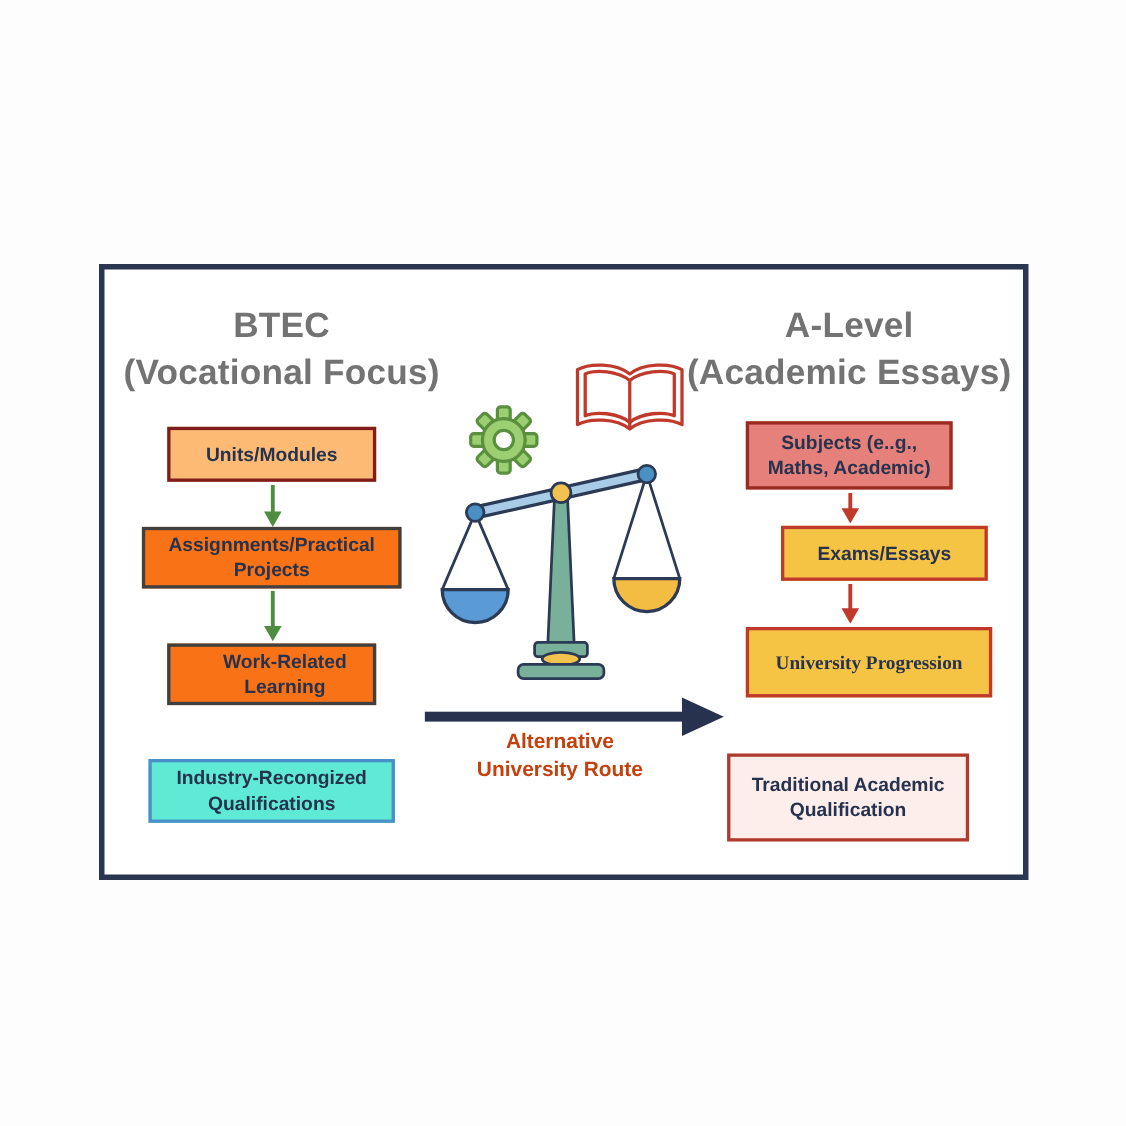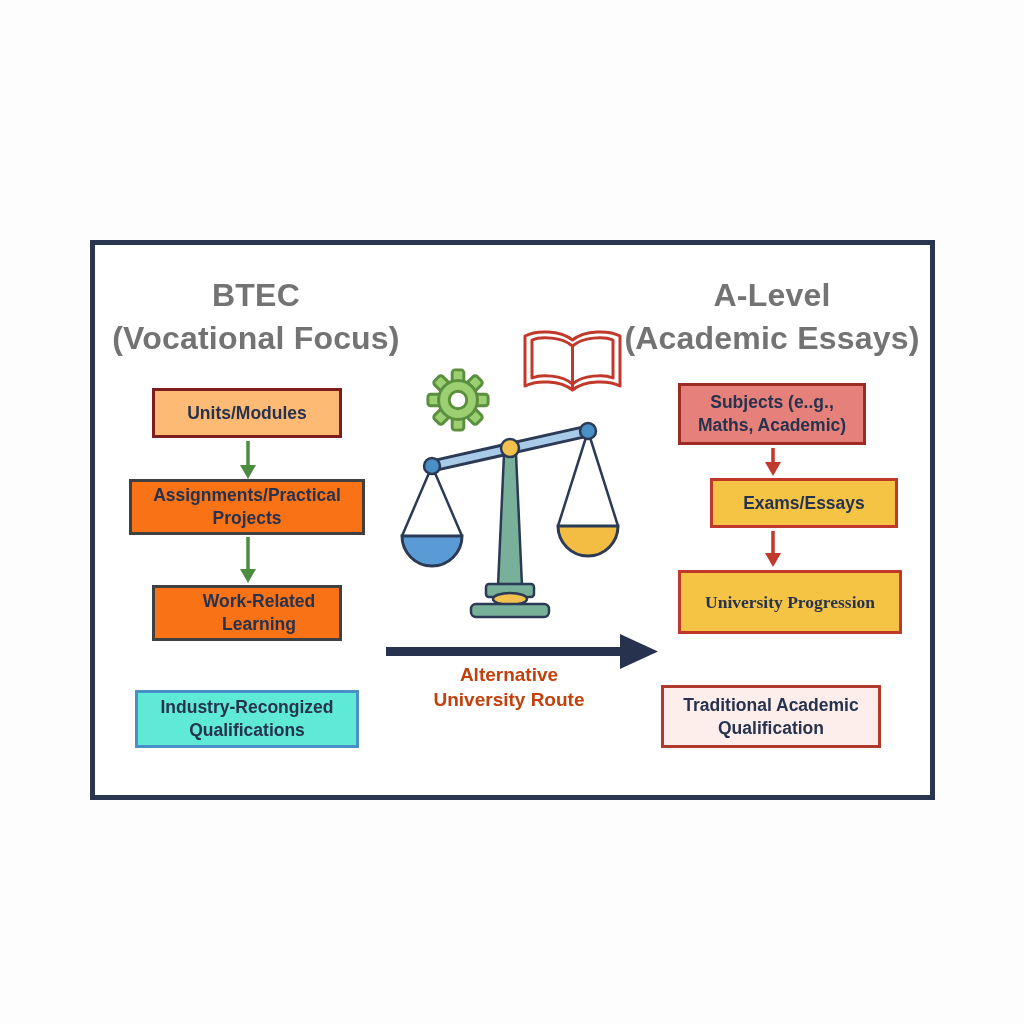--- a/index.html
+++ b/index.html
@@ -87,21 +87,21 @@
 
 <svg class="abs" style="left:763px;top:531px;" width="20" height="36">
   <line x1="10" y1="0" x2="10" y2="24" stroke="#c0392b" stroke-width="3.5"></line>
   <polygon points="2,22 18,22 10,36" fill="#c0392b"></polygon>
 </svg>
 
 <div class="box box-yellow" style="left:678px;top:570px;width:224px;height:64px;font-family:Liberation Serif, serif;">
   <span>University Progression</span>
 </div>
 
-<div class="box box-lightpink" style="left:661px;top:685px;width:220px;height:63px;">
+<div class="box box-lightpink" style="left:661px;top:685px;width:220px;height:80px;">
   <span>Traditional Academic Qualification</span>
 </div>
 
 <svg class="abs" style="left:424px;top:366px;" width="68" height="68" viewBox="0 0 70 70">
   <g fill="#9ccf72" stroke="#5a8f3e" stroke-width="3">
     <rect x="29" y="4" width="12" height="62" rx="3"></rect>
     <rect x="29" y="4" width="12" height="62" rx="3" transform="rotate(45 35 35)"></rect>
     <rect x="29" y="4" width="12" height="62" rx="3" transform="rotate(90 35 35)"></rect>
     <rect x="29" y="4" width="12" height="62" rx="3" transform="rotate(135 35 35)"></rect>
     <circle cx="35" cy="35" r="20"></circle>

